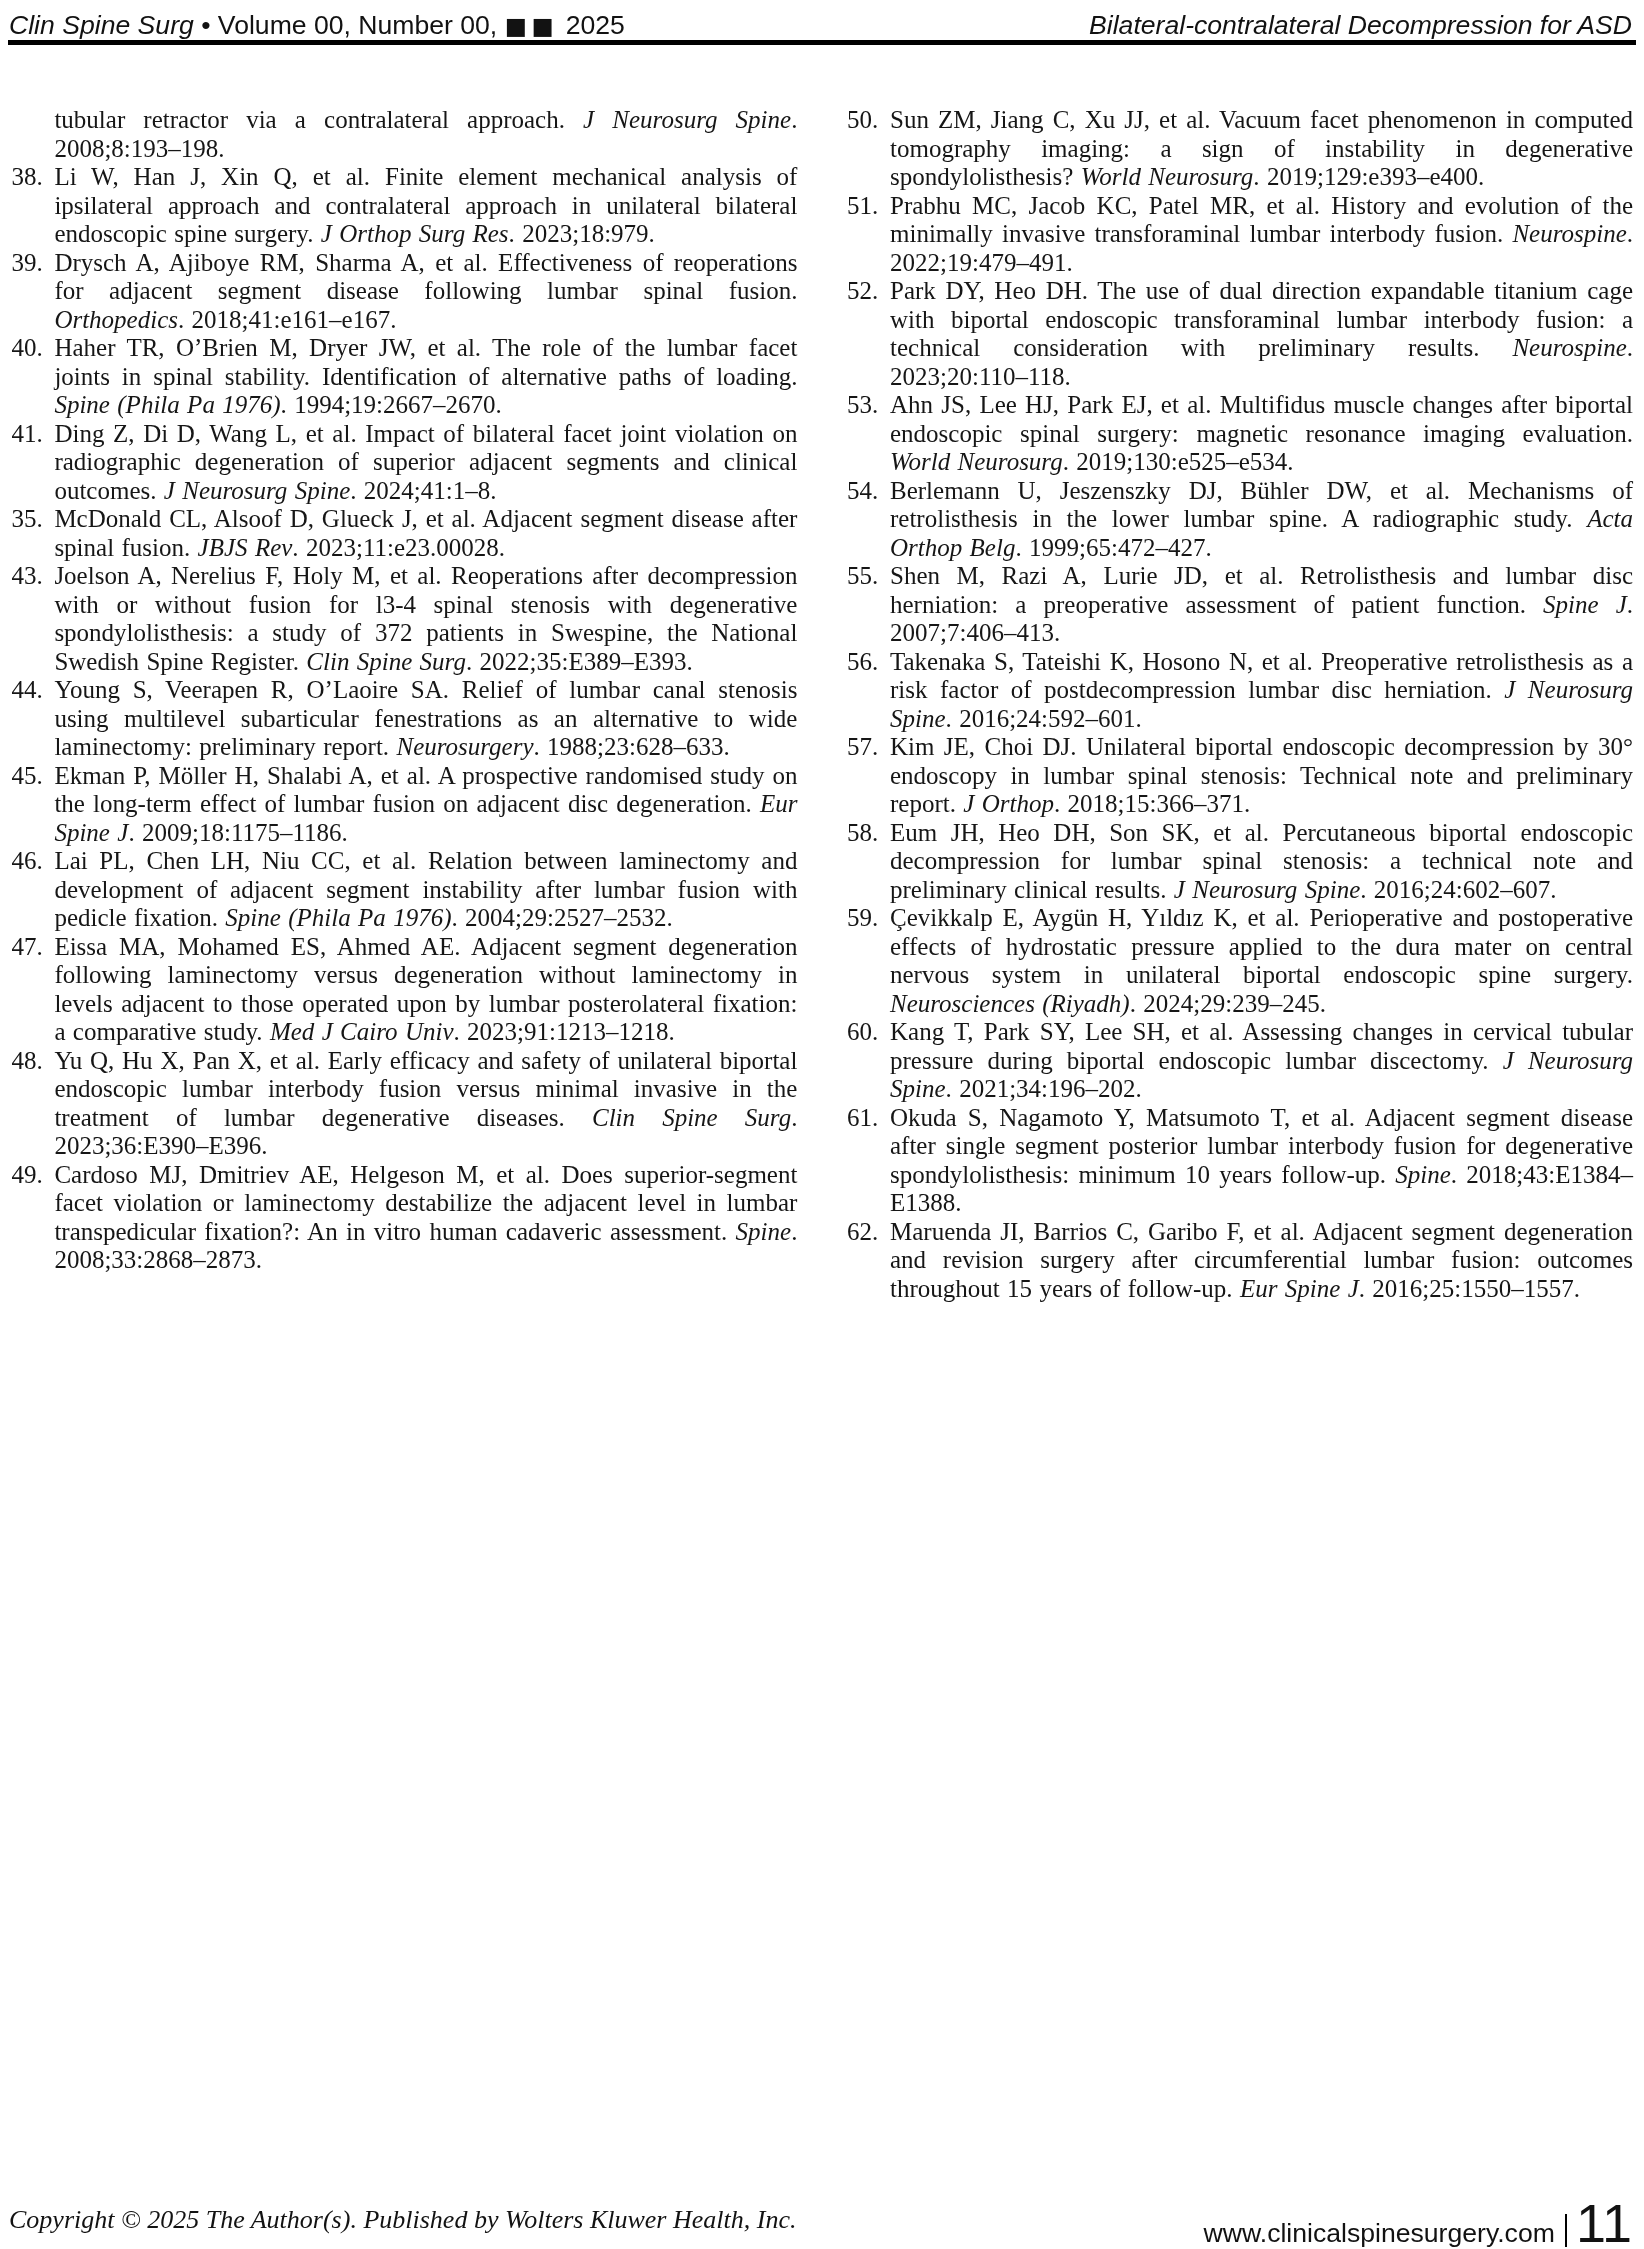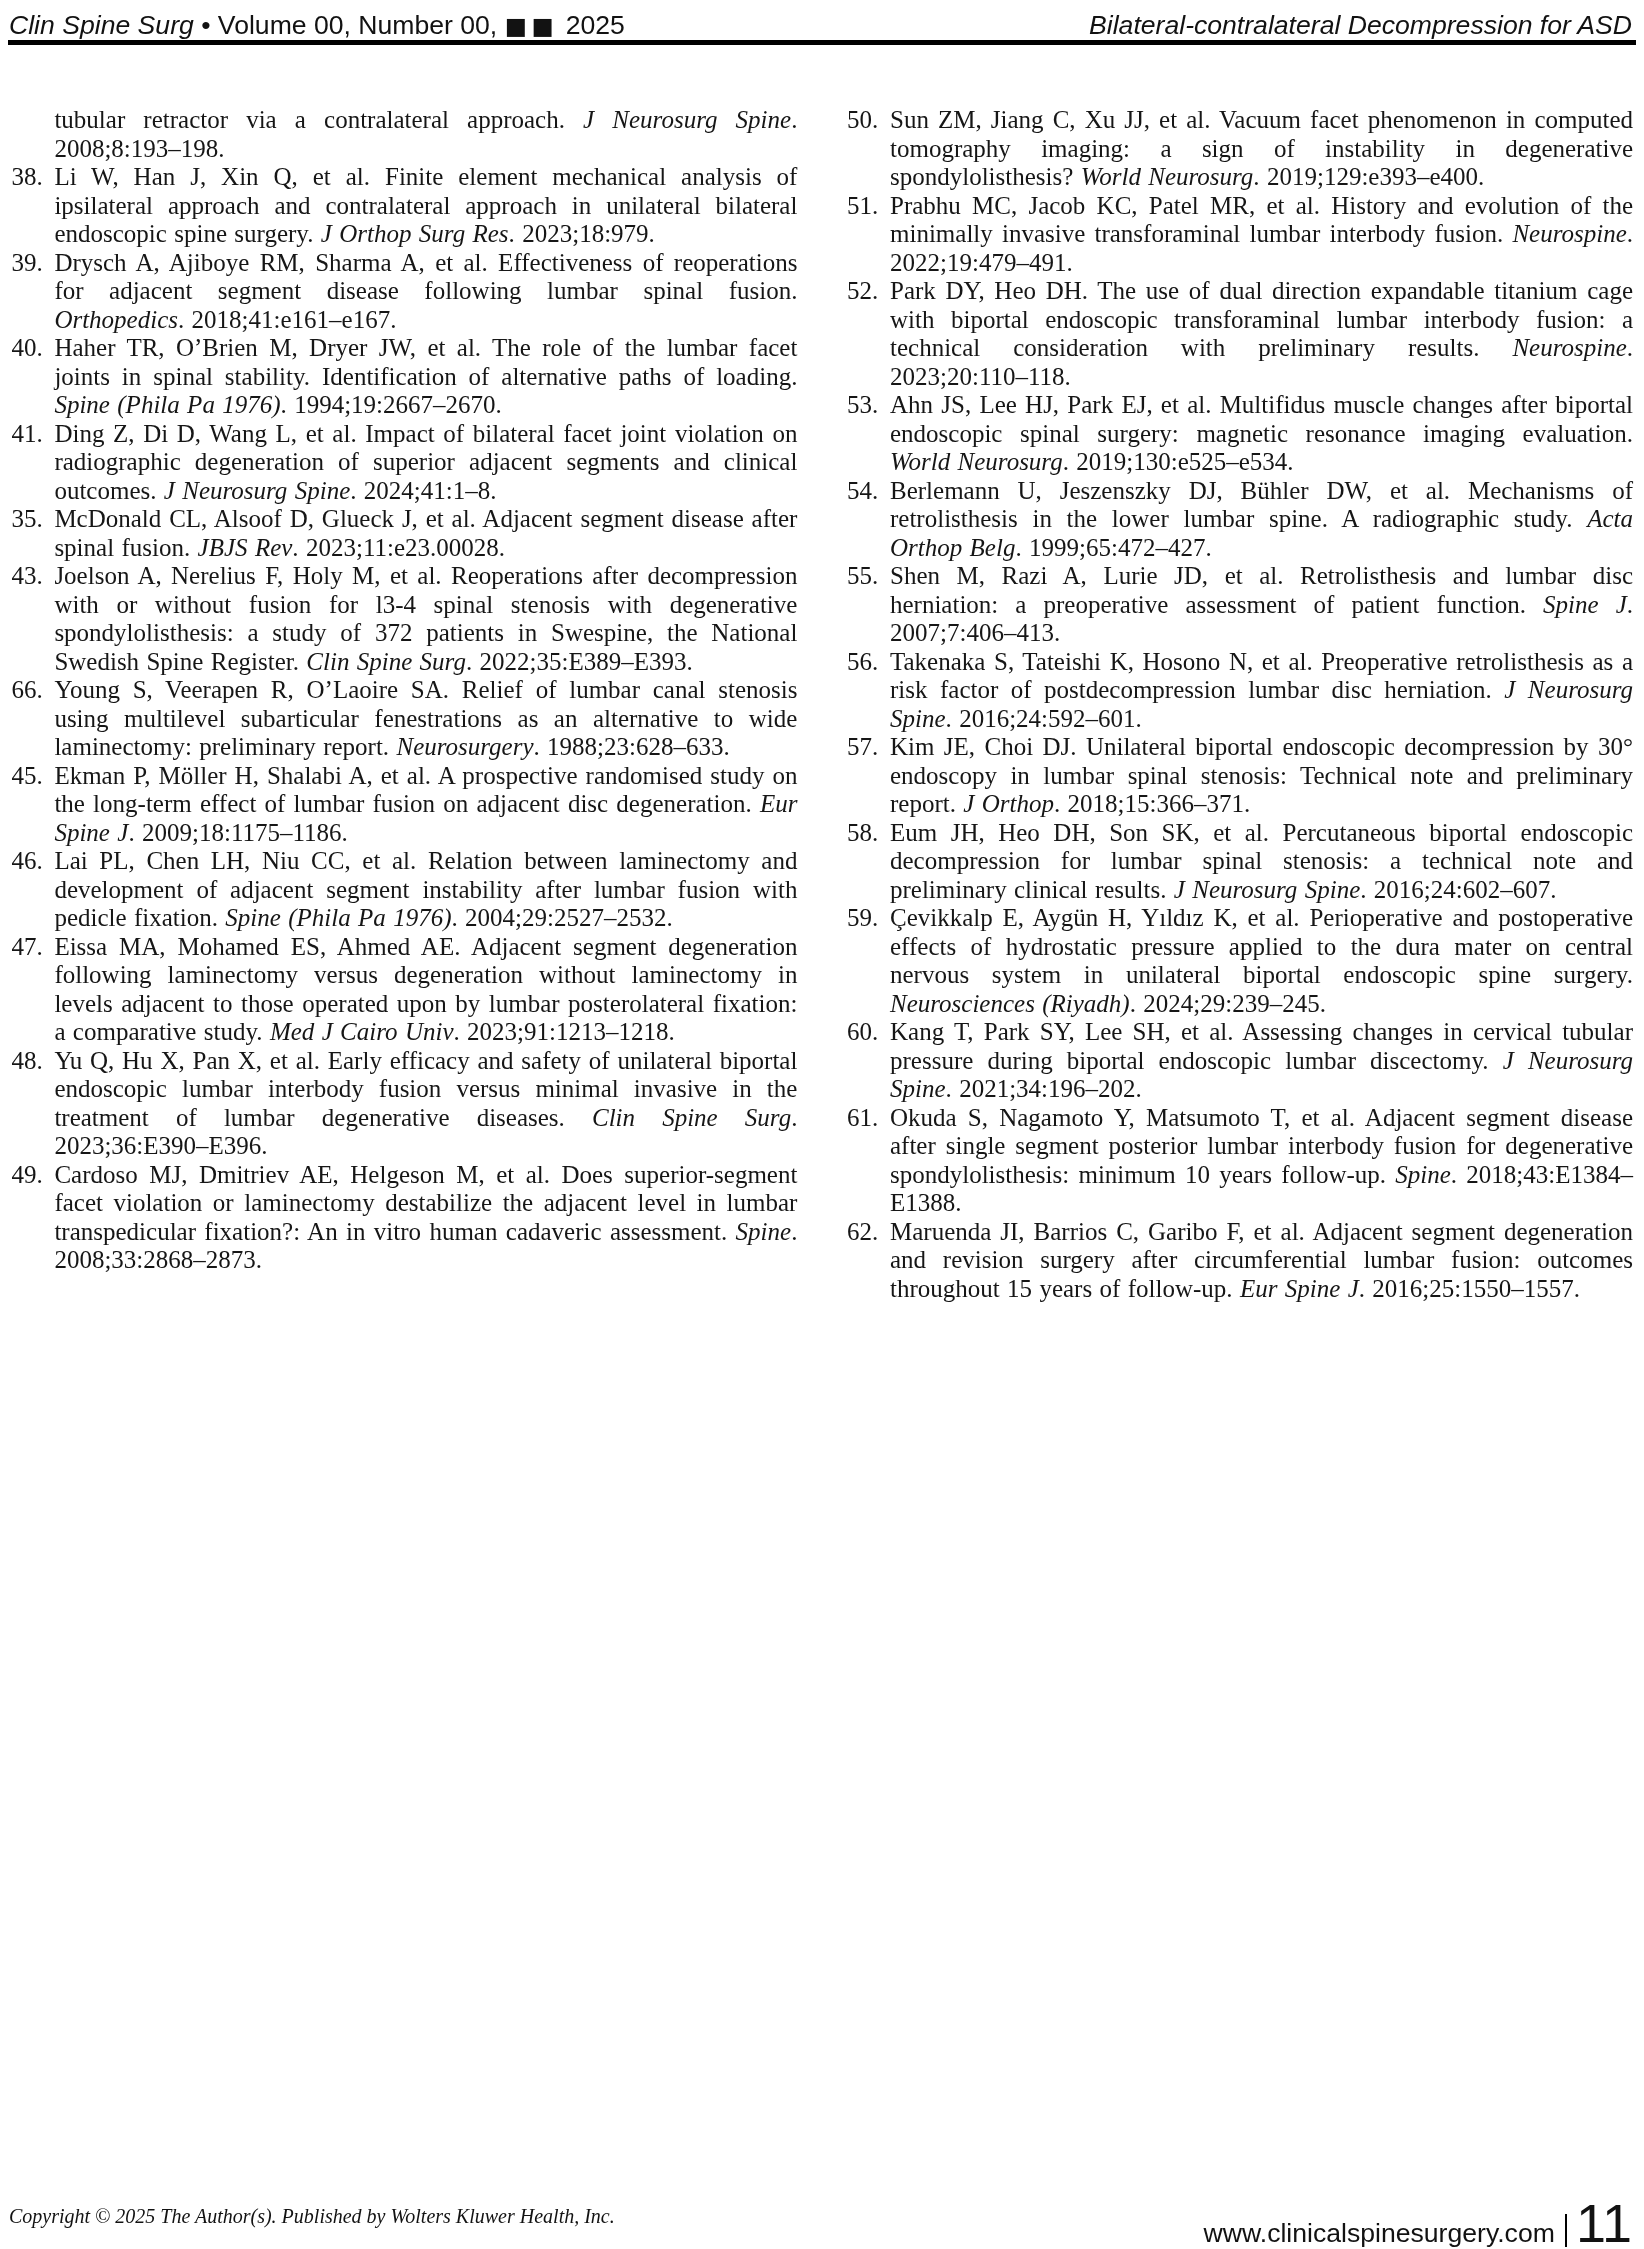--- a/index.html
+++ b/index.html
@@ -60,21 +60,21 @@
   .ref .num {
     display: inline-block;
     width: 43px;
     text-indent: 0;
   }
 
   
   .footer-copy {
     position: absolute; left: 9px; top: 2205px;
     font-style: italic;
-    font-size: 20px;
+    font-size: 26px;
     white-space: nowrap;
     color: #121212;
   }
   .footer-right {
     position: absolute; right: 12px; top: 2192px;
     font-family: "Liberation Sans", sans-serif;
     font-size: 26.6px;
     white-space: nowrap;
     color: #121212;
   }
@@ -100,21 +100,21 @@
   <div class="header-rule"></div>
 
   <div class="col col-left">
       <div class="ref cont"><span>tubular retractor via a contralateral approach. </span><span class="it">J Neurosurg Spine</span><span>. 2008;8:193–198.</span></div>
       <div class="ref"><span class="num">38.</span><span>Li W, Han J, Xin Q, et al. Finite element mechanical analysis of ipsilateral approach and contralateral approach in unilateral bilateral endoscopic spine surgery. </span><span class="it">J Orthop Surg Res</span><span>. 2023;18:979.</span></div>
       <div class="ref"><span class="num">39.</span><span>Drysch A, Ajiboye RM, Sharma A, et al. Effectiveness of reoperations for adjacent segment disease following lumbar spinal fusion. </span><span class="it">Orthopedics</span><span>. 2018;41:e161–e167.</span></div>
       <div class="ref"><span class="num">40.</span><span>Haher TR, O’Brien M, Dryer JW, et al. The role of the lumbar facet joints in spinal stability. Identification of alternative paths of loading. </span><span class="it">Spine (Phila Pa 1976)</span><span>. 1994;19:2667–2670.</span></div>
       <div class="ref"><span class="num">41.</span><span>Ding Z, Di D, Wang L, et al. Impact of bilateral facet joint violation on radiographic degeneration of superior adjacent segments and clinical outcomes. </span><span class="it">J Neurosurg Spine</span><span>. 2024;41:1–8.</span></div>
       <div class="ref"><span class="num">35.</span><span>McDonald CL, Alsoof D, Glueck J, et al. Adjacent segment disease after spinal fusion. </span><span class="it">JBJS Rev</span><span>. 2023;11:e23.00028.</span></div>
       <div class="ref"><span class="num">43.</span><span>Joelson A, Nerelius F, Holy M, et al. Reoperations after decompression with or without fusion for l3-4 spinal stenosis with degenerative spondylolisthesis: a study of 372 patients in Swespine, the National Swedish Spine Register. </span><span class="it">Clin Spine Surg</span><span>. 2022;35:E389–E393.</span></div>
-      <div class="ref"><span class="num">66.</span><span>Young S, Veerapen R, O’Laoire SA. Relief of lumbar canal stenosis using multilevel subarticular fenestrations as an alternative to wide laminectomy: preliminary report. </span><span class="it">Neurosurgery</span><span>. 1988;23:628–633.</span></div>
+      <div class="ref"><span class="num">44.</span><span>Young S, Veerapen R, O’Laoire SA. Relief of lumbar canal stenosis using multilevel subarticular fenestrations as an alternative to wide laminectomy: preliminary report. </span><span class="it">Neurosurgery</span><span>. 1988;23:628–633.</span></div>
       <div class="ref"><span class="num">45.</span><span>Ekman P, Möller H, Shalabi A, et al. A prospective randomised study on the long-term effect of lumbar fusion on adjacent disc degeneration. </span><span class="it">Eur Spine J</span><span>. 2009;18:1175–1186.</span></div>
       <div class="ref"><span class="num">46.</span><span>Lai PL, Chen LH, Niu CC, et al. Relation between laminectomy and development of adjacent segment instability after lumbar fusion with pedicle fixation. </span><span class="it">Spine (Phila Pa 1976)</span><span>. 2004;29:2527–2532.</span></div>
       <div class="ref"><span class="num">47.</span><span>Eissa MA, Mohamed ES, Ahmed AE. Adjacent segment degeneration following laminectomy versus degeneration without laminectomy in levels adjacent to those operated upon by lumbar posterolateral fixation: a comparative study. </span><span class="it">Med J Cairo Univ</span><span>. 2023;91:1213–1218.</span></div>
       <div class="ref"><span class="num">48.</span><span>Yu Q, Hu X, Pan X, et al. Early efficacy and safety of unilateral biportal endoscopic lumbar interbody fusion versus minimal invasive in the treatment of lumbar degenerative diseases. </span><span class="it">Clin Spine Surg</span><span>. 2023;36:E390–E396.</span></div>
       <div class="ref"><span class="num">49.</span><span>Cardoso MJ, Dmitriev AE, Helgeson M, et al. Does superior-segment facet violation or laminectomy destabilize the adjacent level in lumbar transpedicular fixation?: An in vitro human cadaveric assessment. </span><span class="it">Spine</span><span>. 2008;33:2868–2873.</span></div>
     </div>
   <div class="col col-right">
       <div class="ref"><span class="num">50.</span><span>Sun ZM, Jiang C, Xu JJ, et al. Vacuum facet phenomenon in computed tomography imaging: a sign of instability in degenerative spondylolisthesis? </span><span class="it">World Neurosurg</span><span>. 2019;129:e393–e400.</span></div>
       <div class="ref"><span class="num">51.</span><span>Prabhu MC, Jacob KC, Patel MR, et al. History and evolution of the minimally invasive transforaminal lumbar interbody fusion. </span><span class="it">Neurospine</span><span>. 2022;19:479–491.</span></div>
       <div class="ref"><span class="num">52.</span><span>Park DY, Heo DH. The use of dual direction expandable titanium cage with biportal endoscopic transforaminal lumbar interbody fusion: a technical consideration with preliminary results. </span><span class="it">Neurospine</span><span>. 2023;20:110–118.</span></div>

